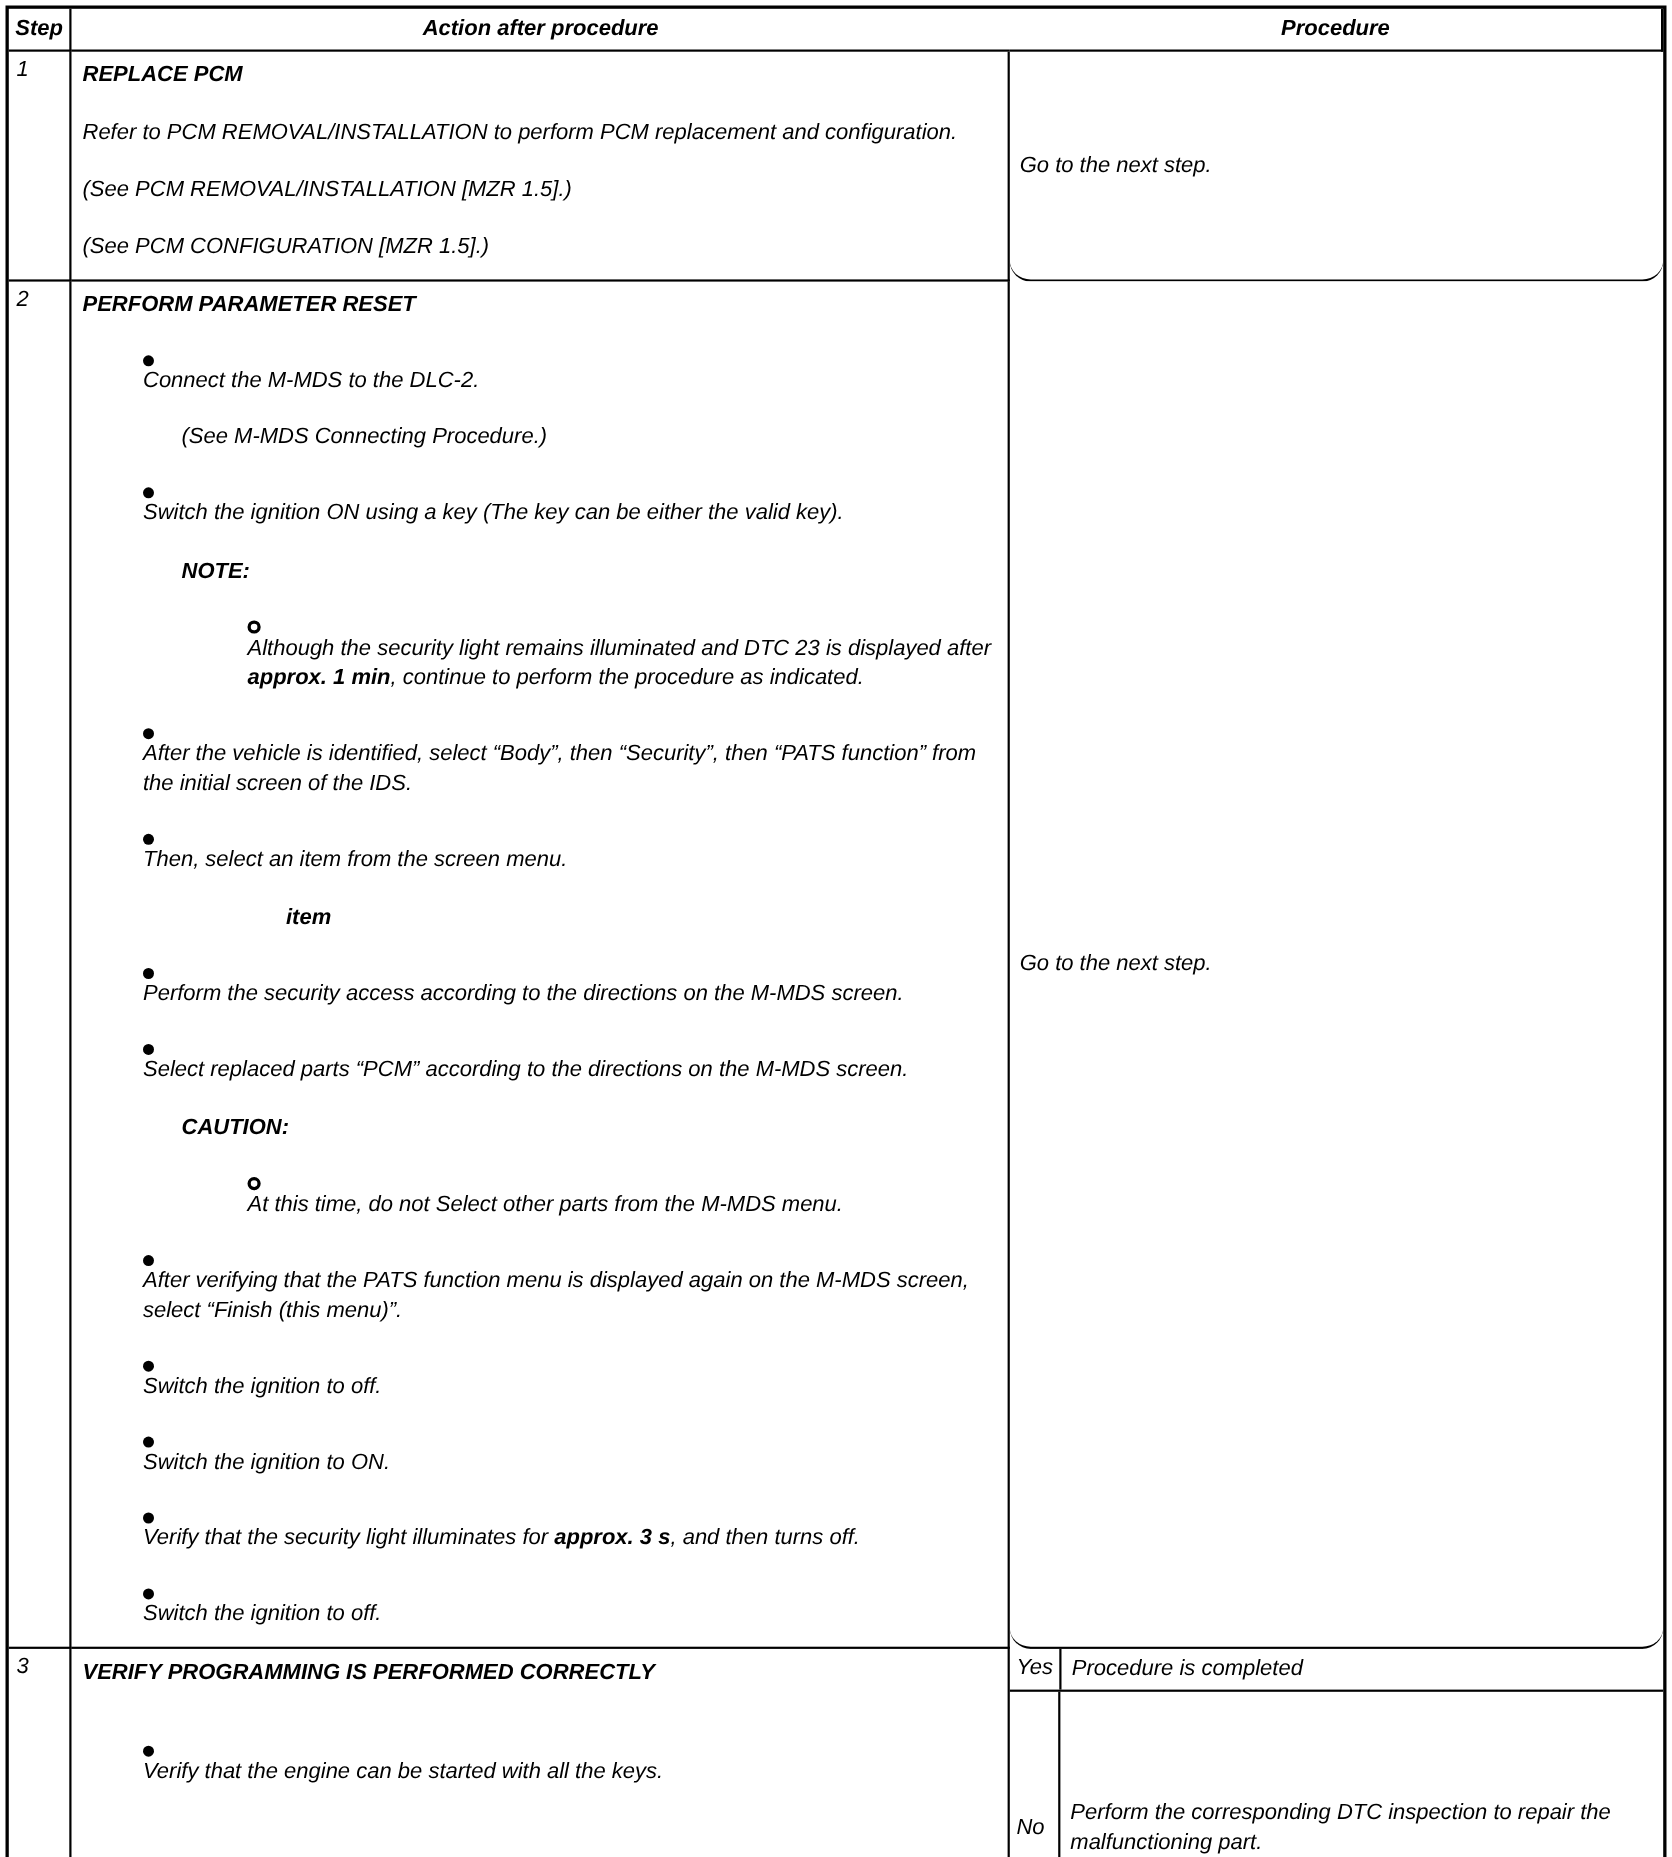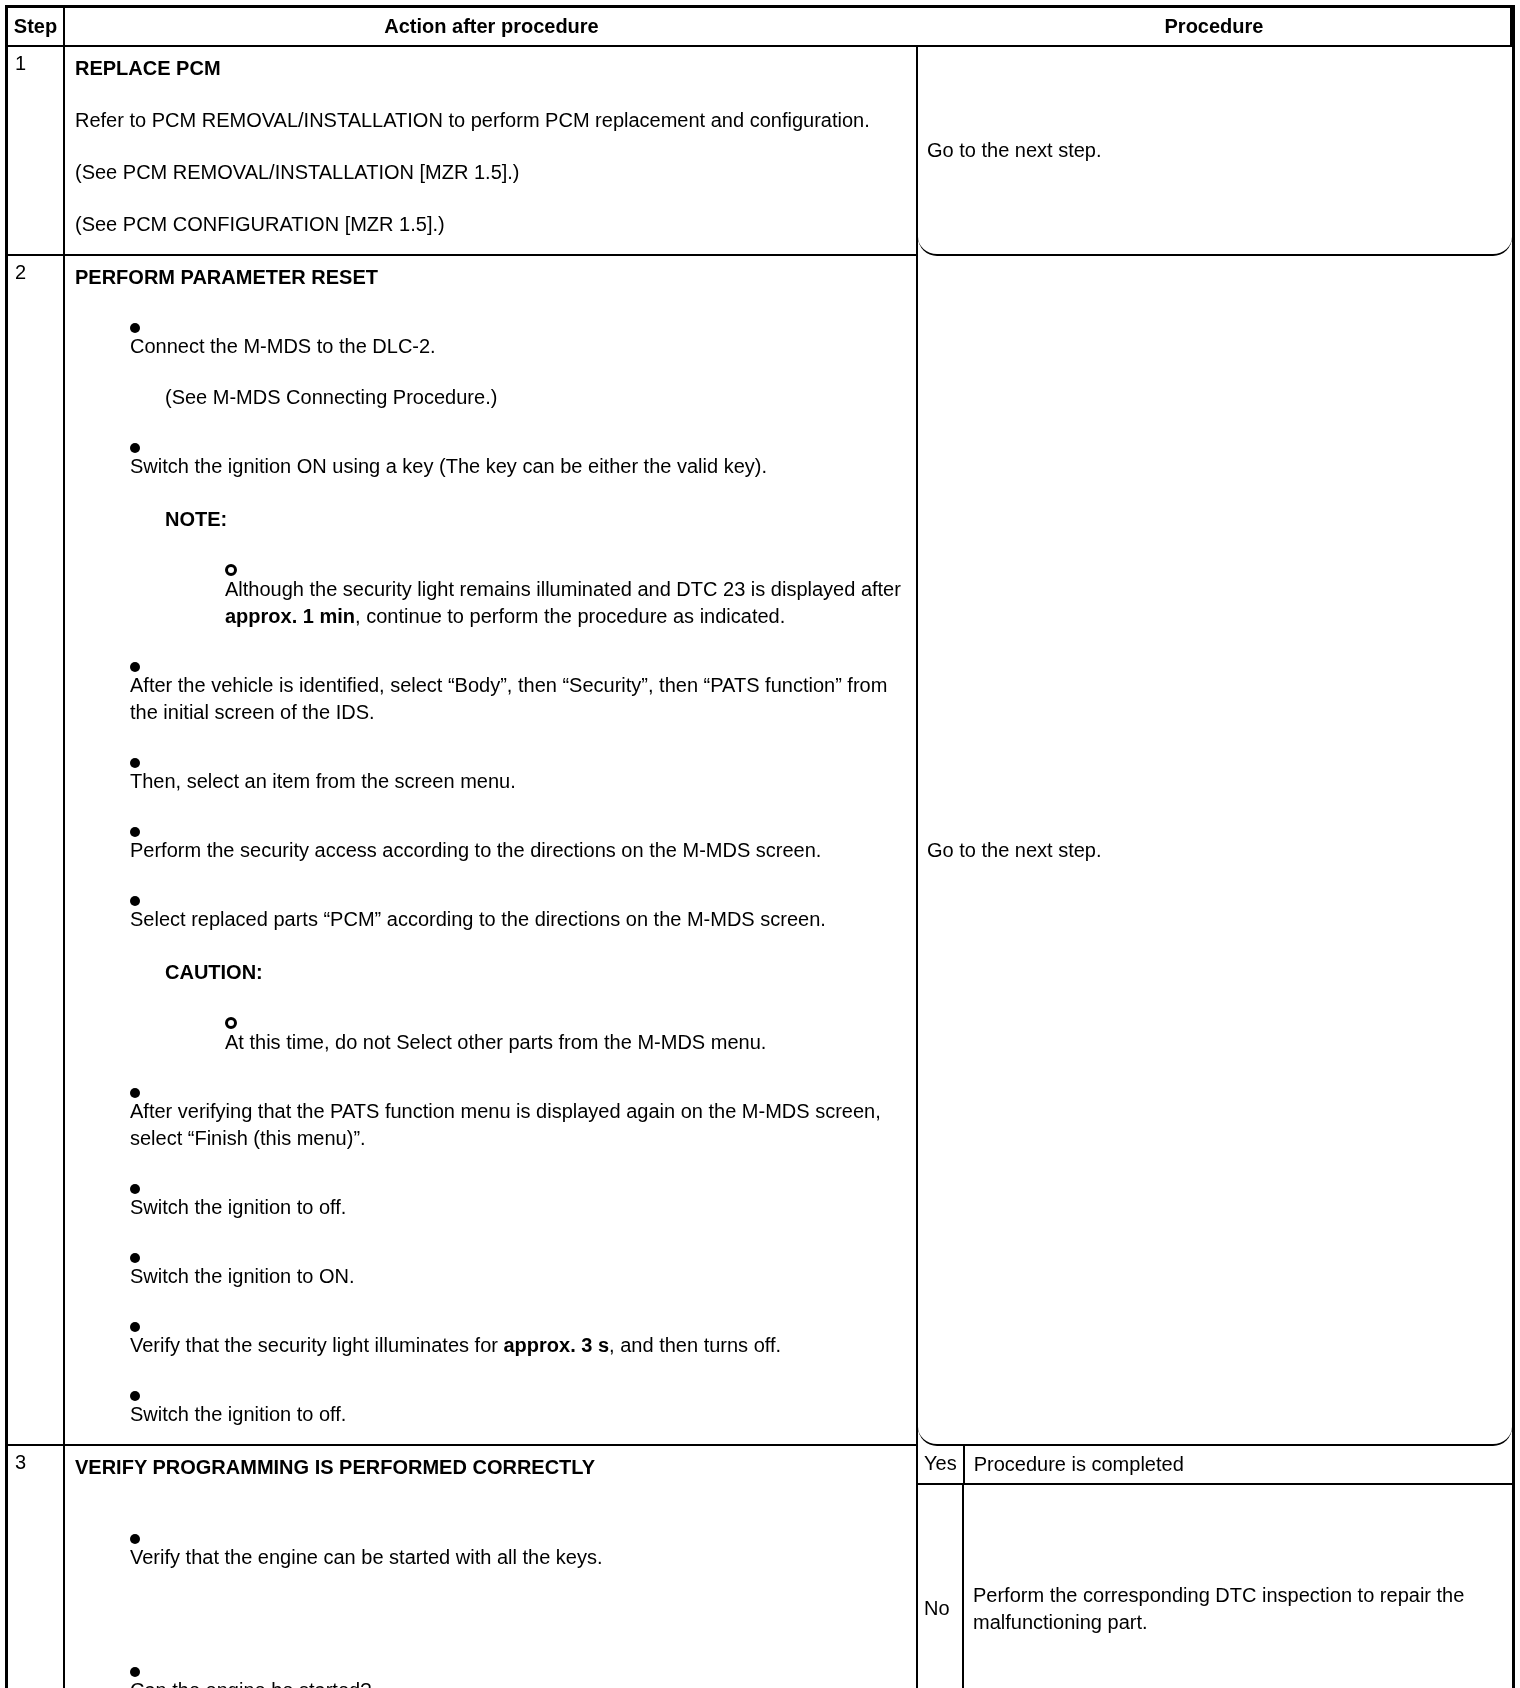--- a/index.html
+++ b/index.html
@@ -13,21 +13,21 @@
   }
   .page { padding: 5px; }
 
   
   .tbl {
     display: grid;
     grid-template-columns: 57px 853px 1fr;
     border: 3px solid #000;
     background: #fff;
   }
-  .cell { border-right: 2px solid #000; border-bottom: 2px solid #000; min-width: 0; }
+  .cell { border-right: 2px solid #000; border-bottom: 2px solid #000; min-width: 0; font-style: italic; }
   .col-last { border-right: none; }
   .row-last { border-bottom: none; }
 
   .hcell { font-weight: bold; text-align: center; padding: 5px 4px; }
 
   .step-cell { padding: 3px 7px; }
 
   .proc-cell { padding: 8px 14px 16px 10px; }
   .proc-title { font-weight: bold; }
   .para { margin-top: 25px; }
@@ -117,20 +117,21 @@
       <div class="bullet-item">
         <span class="dot"></span>
         <span class="btext">After the vehicle is identified, select “Body”, then “Security”, then “PATS function” from the initial screen of the IDS.</span>
       </div>
 
       <div class="bullet-item">
         <span class="dot"></span>
         <span class="btext">Then, select an item from the screen menu.</span>
       </div>
 
+      <p class="item-label">item</p>
 
 
       <div class="bullet-item">
         <span class="dot"></span>
         <span class="btext">Perform the security access according to the directions on the M-MDS screen.</span>
       </div>
 
       <div class="bullet-item">
         <span class="dot"></span>
         <span class="btext">Select replaced parts “PCM” according to the directions on the M-MDS screen.</span>

